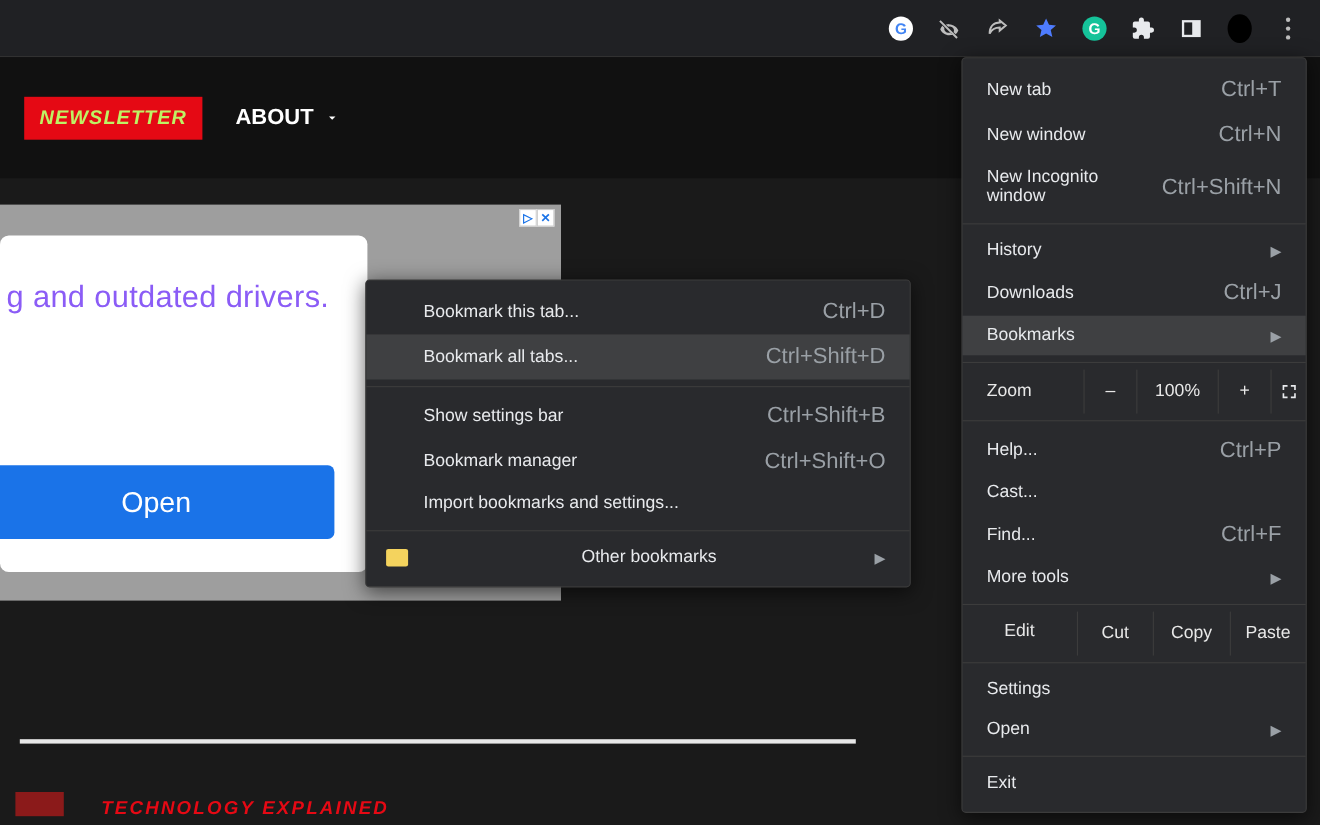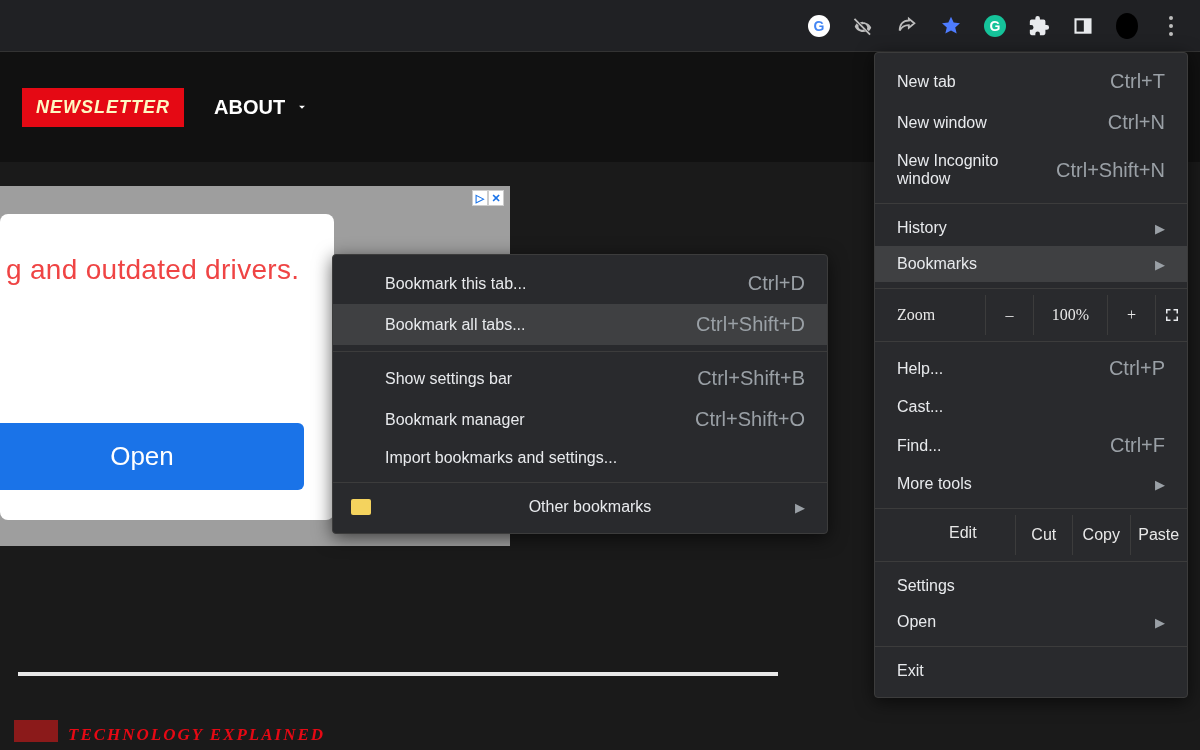--- a/index.html
+++ b/index.html
@@ -27,21 +27,21 @@
   .avatar-circle { width:26px;height:26px;border-radius:50%;background:#000; }
   .kebab { display:flex;flex-direction:column;gap:4px; }
   .kebab span{ width:4px;height:4px;border-radius:50%;background:#bdbdbd;}
 
   
   .site-header {
     position:absolute; top:52px; left:0; right:0; height:110px;
     background:#111; display:flex; align-items:center; padding:0 22px; gap:30px;
   }
   .newsletter-btn {
-    background:#e50914; color:#fef9c3; font-weight:800; letter-spacing:1px;
+    background:#e50914; color:#bef264; font-weight:800; letter-spacing:1px;
     font-size:18px; padding:9px 14px; border:none; cursor:pointer;
     font-style:italic;
   }
   .about-link { font-size:20px; font-weight:600; color:#fff; display:flex; align-items:center; gap:10px; cursor:pointer;}
   .spacer { flex:1; }
   .follow { display:flex; align-items:center; gap:12px; font-size:20px; font-weight:600; color:#fff; cursor:pointer;}
   .search-btn { cursor:pointer; }
 
   
   .ad-frame {
@@ -49,54 +49,54 @@
     background:#9e9e9e;
   }
   .ad-controls { position:absolute; top:4px; right:6px; display:flex; gap:0; }
   .ad-controls span { width:16px;height:16px;display:flex;align-items:center;justify-content:center;background:#fff;color:#1a73e8;font-size:11px;font-weight:bold;border:1px solid #ccc;}
   .ad-card {
     position:absolute; top:28px; left:0; right:176px; bottom:26px;
     background:#fff; border-radius:8px;
     display:flex; flex-direction:column; justify-content:space-between;
     padding:40px 0 30px 0;
   }
-  .ad-text { color:#ef4444; font-size:28px; padding-left:6px; letter-spacing:0.3px;}
+  .ad-text { color:#8b5cf6; font-size:28px; padding-left:6px; letter-spacing:0.3px;}
   .open-btn {
     margin:0 30px 0 0; align-self:stretch;
     background:#1a73e8; color:#fff; font-size:26px; padding:18px 0;
     border:none; border-radius:6px; cursor:pointer; margin-left:-20px;
   }
 
   
   .divider { position:absolute; left:18px; width:760px; top:672px; border-top:4px solid #e8e8e8; }
-  .category { position:absolute; left:68px; top:725px; color:#e50914; font-weight:800; letter-spacing:2px; font-size:17px; font-style:italic;font-family:Liberation Serif, serif;}
+  .category { position:absolute; left:92px; top:725px; color:#e50914; font-weight:800; letter-spacing:2px; font-size:17px; font-style:italic;}
   .cat-thumb { position:absolute; left:14px; top:720px; width:44px; height:22px; background:#8b1a1a; }
 
   
   .chrome-menu {
     position:absolute; top:52px; right:12px; width:314px;
     background:#292a2d; border:1px solid #3c3c3c; border-radius:4px;
     box-shadow:0 4px 18px rgba(0,0,0,.6);
     padding:8px 0;
     font-size:16px;
   }
   .menu-item, .menu-row {
     display:flex; align-items:center; justify-content:space-between;
     padding:9px 22px; cursor:pointer; color:#e8eaed;
   }
   .menu-item:hover, .menu-item.hovered { background:#3f4042; }
   .menu-shortcut { color:#9aa0a6; font-size:20px; }
   .menu-sep { height:1px; background:#3c3c3c; margin:6px 0; }
   .submenu-arrow { color:#9aa0a6; font-size:13px; }
-  .zoom-row { display:flex; align-items:center; padding:0;font-family:Liberation Serif, serif; }
+  .zoom-row { display:flex; align-items:center; padding:0; }
   .zoom-row .zl { padding:9px 22px; flex:0 0 110px;}
   .zoom-cell { border-left:1px solid #3c3c3c; height:40px; display:flex;align-items:center;justify-content:center; }
   .zc-minus{width:48px;} .zc-val{width:74px;} .zc-plus{width:48px;} .zc-full{flex:1;}
   .edit-row { display:flex; padding:0;}
-  .edit-row .el { padding:9px 38px; flex:0 0 96px;margin-left:36px;}
+  .edit-row .el { padding:9px 38px; flex:0 0 96px;}
   .edit-cell{ border-left:1px solid #3c3c3c; flex:1; display:flex;align-items:center;justify-content:center; height:40px; cursor:pointer;}
 
   
   .submenu {
     position:absolute; top:254px; right:372px; width:496px;
     background:#292a2d; border:1px solid #3c3c3c; border-radius:4px;
     box-shadow:0 4px 18px rgba(0,0,0,.6);
     padding:8px 0; font-size:16px;
   }
   .submenu .menu-item { padding:9px 22px 9px 52px; position:relative;}
@@ -201,20 +201,24 @@
     <span class="menu-shortcut">Ctrl+N</span>
   </div>
   <div class="menu-item">
     <span>New Incognito window</span>
     <span class="menu-shortcut">Ctrl+Shift+N</span>
   </div>
   <div class="menu-sep"></div>
   <div class="menu-item">
     <span>History</span>
     <span class="submenu-arrow">▶</span>
+  </div>
+  <div class="menu-item">
+    <span>Downloads</span>
+    <span class="menu-shortcut">Ctrl+J</span>
   </div>
   <div class="menu-item hovered">
     <span>Bookmarks</span>
     <span class="submenu-arrow">▶</span>
   </div>
   <div class="menu-sep"></div>
   <div class="zoom-row">
     <div class="zl">Zoom</div>
     <div class="zoom-cell zc-minus">–</div>
     <div class="zoom-cell zc-val">100%</div>

